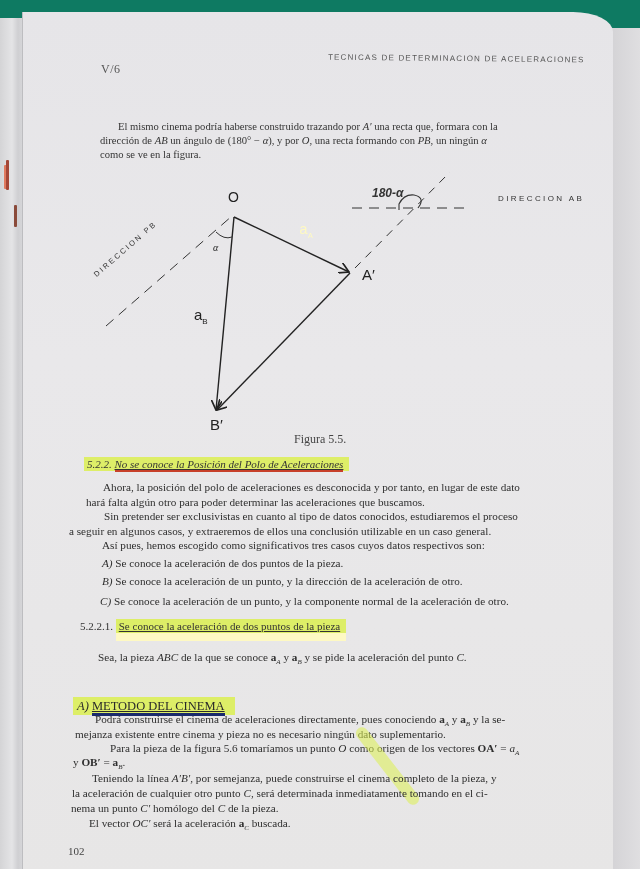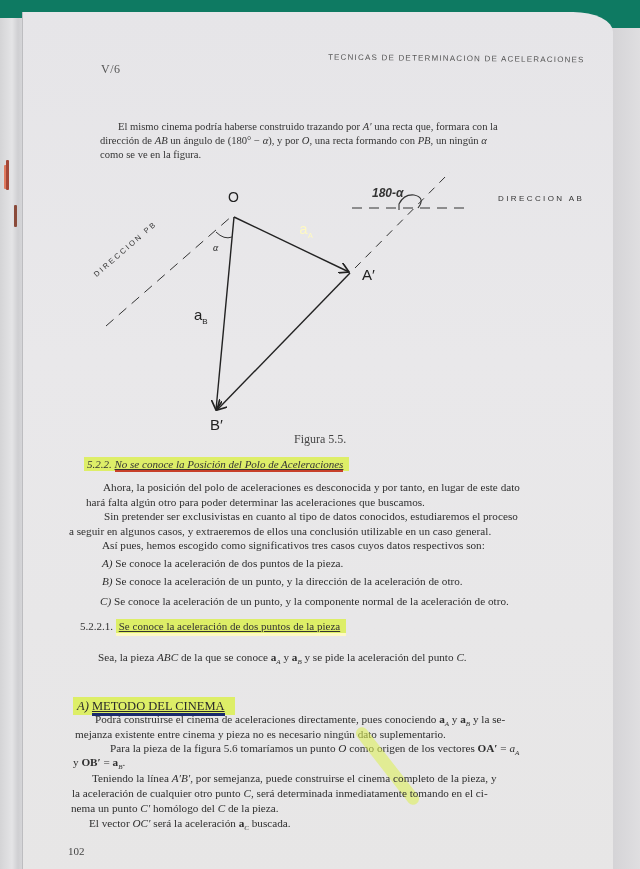--- a/index.html
+++ b/index.html
@@ -26,21 +26,21 @@
     border-left:1px solid #c4c4c7;
   }
   .abs { position:absolute; white-space:nowrap; }
   .hdr-left { left:101px; top:62px; font-size:12px; color:#555; letter-spacing:0.5px; }
   .hdr-right { left:328px; top:54px; font-family:"Liberation Sans",sans-serif; font-size:8px; letter-spacing:1.2px; color:#555; transform:rotate(0.6deg); }
   .para { font-size:10.6px; line-height:14px; color:#333; }
   .fig-cap { left:294px; top:432px; font-size:12px; color:#444; }
   .sec-title { font-size:11px; color:#333; }
   .hl { background:rgba(218,240,60,0.75); padding:1px 6px 1px 3px; }
   .ul-red { border-bottom:2px solid #c7402a; }
-  .ul-green { border-bottom:3px solid #fef9c3; }
+  .ul-green { border-bottom:8px solid #fef9c3; }
   .ul-navy { border-bottom:3px solid #1a2a6c; }
   .body-text { font-size:11.2px; line-height:14.4px; color:#2e2e2e; }
   .pagenum { left:68px; top:845px; font-size:11px; color:#444; }
   .hl-stroke {
     position:absolute; left:340px; top:760px; width:95px; height:12px;
     background:rgba(220,240,80,0.55); transform:rotate(52deg); border-radius:6px;
   }
 </style>
 </head>
 <body>

